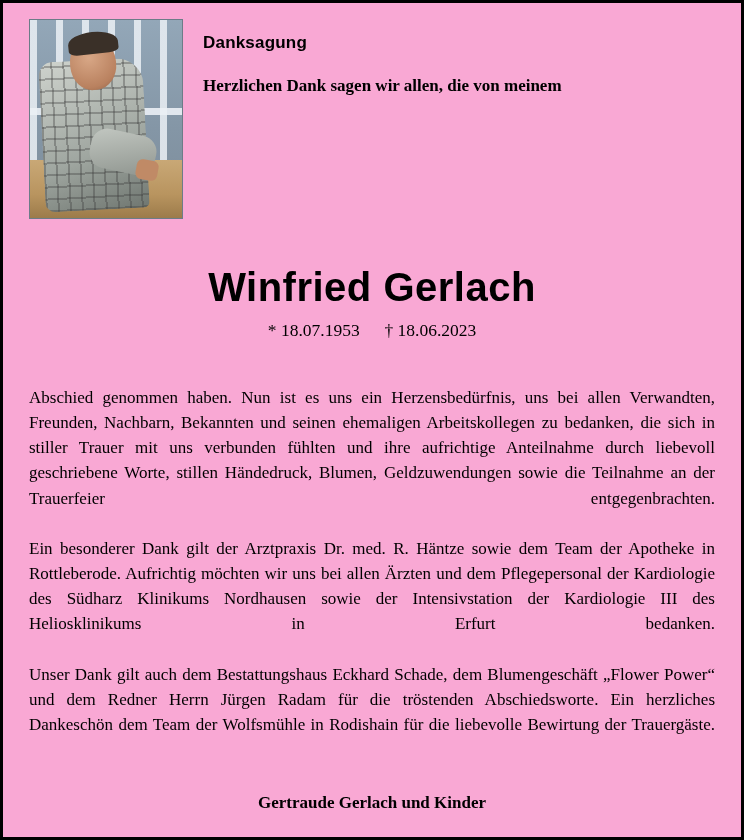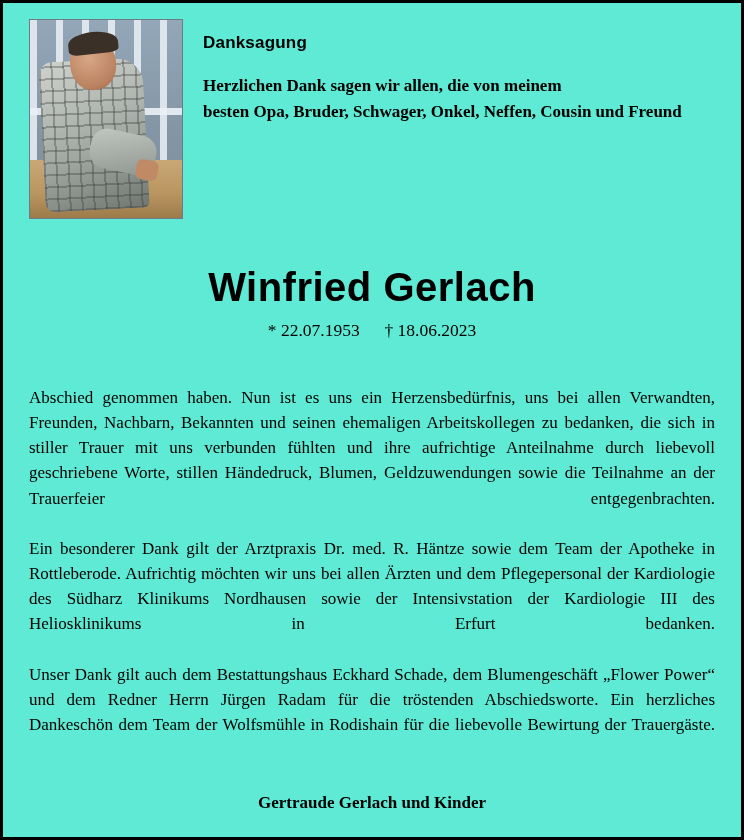--- a/index.html
+++ b/index.html
@@ -8,21 +8,21 @@
     background: #ffffff;
   }
   body {
     font-family: "Liberation Serif", serif;
     color: #000000;
   }
   .page {
     width: 744px;
     height: 840px;
     box-sizing: border-box;
-    background: #5eead4;
+    background: #f9a8d4;
     border: 3px solid #000000;
     position: relative;
     overflow: hidden;
   }
   .inner {
     padding: 16px 26px 10px 26px;
     box-sizing: border-box;
     height: 100%;
     display: flex;
     flex-direction: column;
@@ -185,29 +185,28 @@
       </div>
 
       <div class="top-text">
         <div class="danksagung">Danksagung</div>
 
         <div class="verse">
         </div>
 
         <div class="intro">
           <div>Herzlichen Dank sagen wir allen, die von meinem</div>
-          <div>besten Opa, Bruder, Schwager, Onkel, Neffen, Cousin und Freund</div>
         </div>
       </div>
     </div>
 
     <div class="name-block">
       <div class="name">Winfried Gerlach</div>
       <div class="dates">
-        <span>* 22.07.1953</span>
+        <span>* 18.07.1953</span>
         <span class="sep"></span>
         <span>† 18.06.2023</span>
       </div>
     </div>
 
     <div class="body-text">
       <p>Abschied genommen haben. Nun ist es uns ein Herzensbedürfnis, uns bei allen Verwandten, Freunden, Nachbarn, Bekannten und seinen ehemaligen Arbeitskollegen zu bedanken, die sich in stiller Trauer mit uns verbunden fühlten und ihre aufrichtige Anteilnahme durch liebevoll geschriebene Worte, stillen Händedruck, Blumen, Geldzuwendungen sowie die Teilnahme an der Trauerfeier entgegenbrachten.</p>
       <p>Ein besonderer Dank gilt der Arztpraxis Dr. med. R. Häntze sowie dem Team der Apotheke in Rottleberode. Aufrichtig möchten wir uns bei allen Ärzten und dem Pflegepersonal der  Kardiologie des Südharz Klinikums Nordhausen sowie der Intensivstation der Kardiologie III des Heliosklinikums in Erfurt bedanken.</p>
       <p>Unser Dank gilt auch dem Bestattungshaus Eckhard Schade, dem Blumengeschäft „Flower Power“ und dem Redner Herrn Jürgen Radam für die tröstenden Abschiedsworte. Ein herzliches Dankeschön dem Team der Wolfsmühle in Rodishain für die liebevolle Bewirtung der Trauergäste.</p>
     </div>

